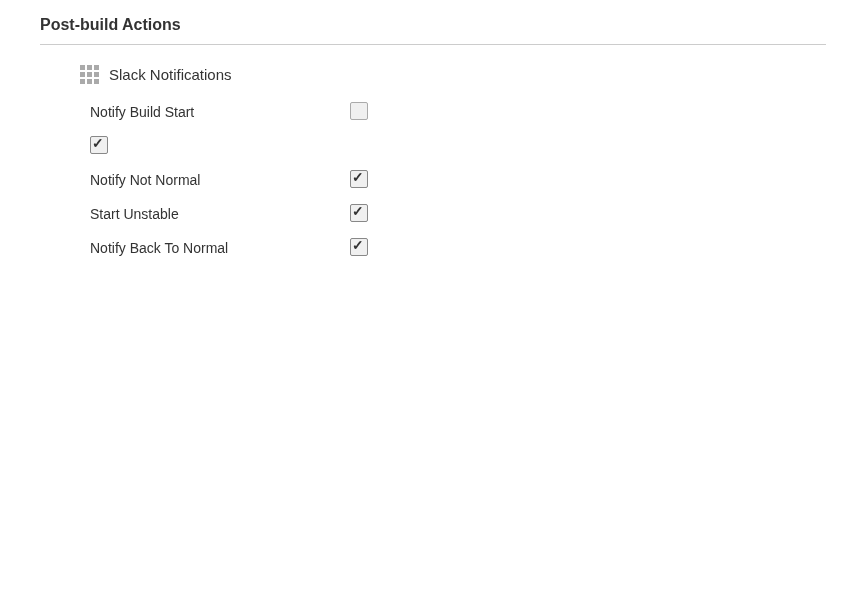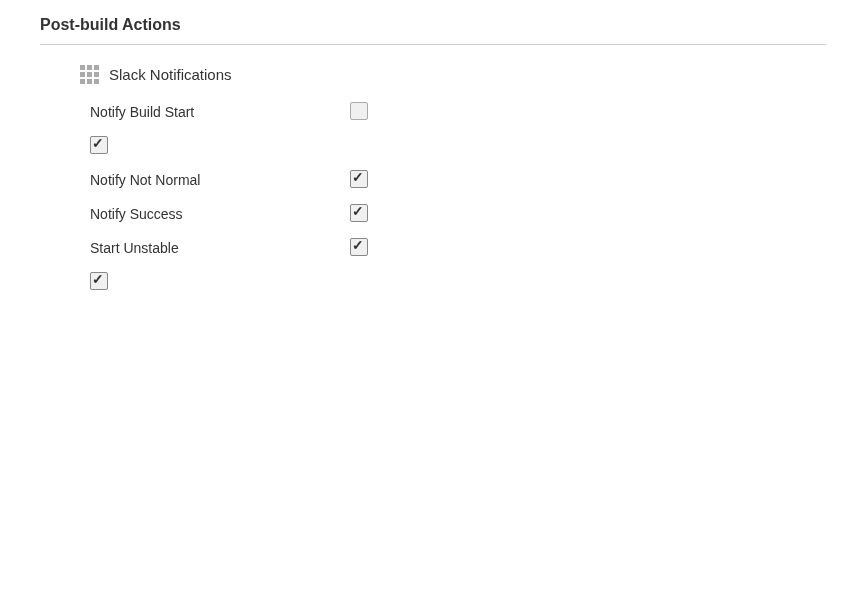--- a/index.html
+++ b/index.html
@@ -129,25 +129,22 @@
           <input type="checkbox" class="notify-checkbox" id="notify-build-start" style="">
         </div>
         <div class="notify-row">
           <input type="checkbox" class="notify-checkbox" id="notify-aborted" checked="" style="">
         </div>
         <div class="notify-row">
           <label class="notify-label" for="notify-not-built">Notify Not Normal</label>
           <input type="checkbox" class="notify-checkbox" id="notify-not-built" checked="" style="">
         </div>
         <div class="notify-row">
-          <label class="notify-label" for="notify-success">Notify Success</label>
-          <input type="checkbox" class="notify-checkbox" id="notify-success" checked="" style="">
-        </div>
-        <div class="notify-row">
           <label class="notify-label" for="notify-unstable">Start Unstable</label>
           <input type="checkbox" class="notify-checkbox" id="notify-unstable" checked="" style="">
         </div>
         <div class="notify-row">
+          <label class="notify-label" for="notify-back-to-normal">Notify Back To Normal</label>
           <input type="checkbox" class="notify-checkbox" id="notify-back-to-normal" checked="" style="">
         </div>
       </div>
   </div>
 </div>
 
 </body></html>

